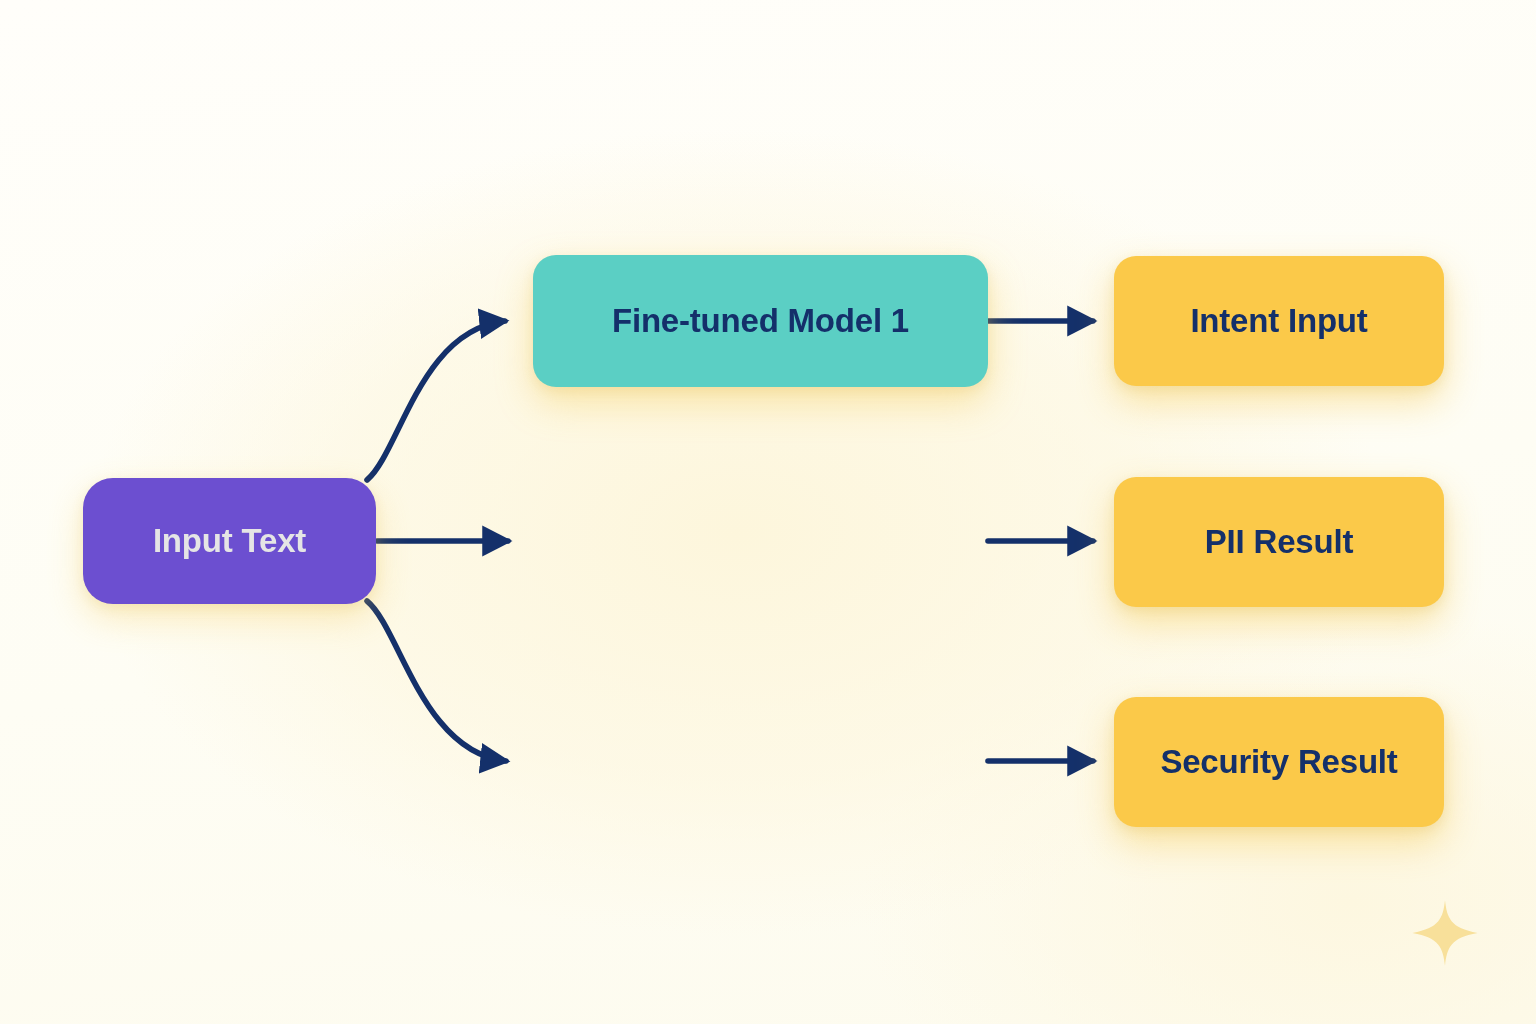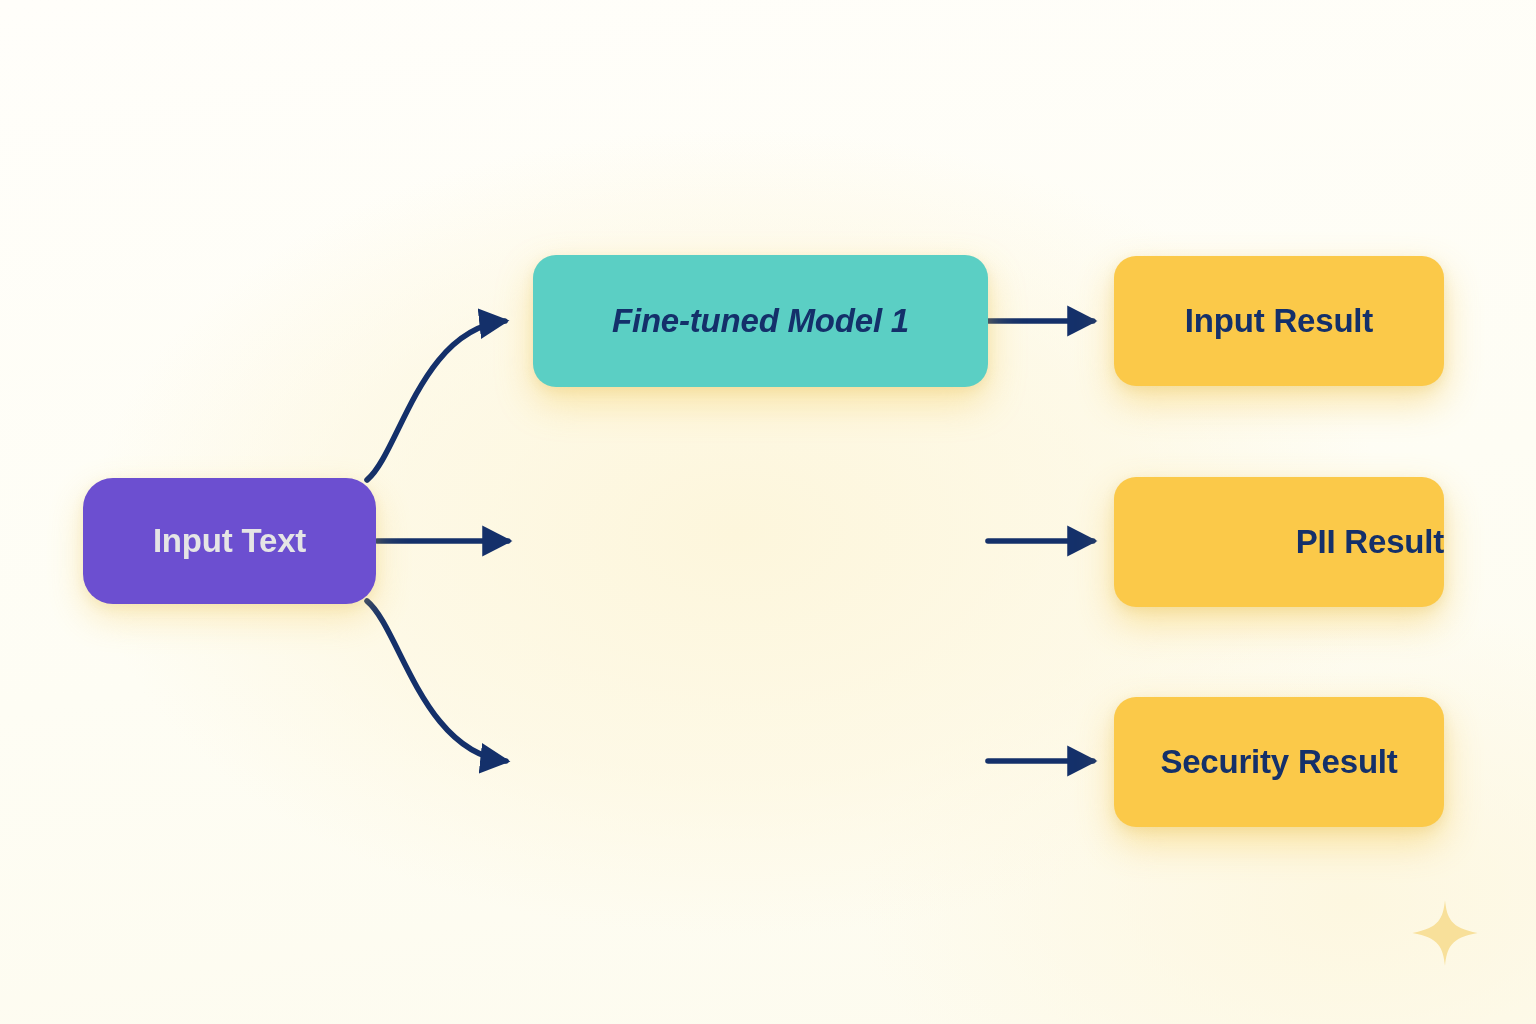--- a/index.html
+++ b/index.html
@@ -63,40 +63,39 @@
 
   .node-model {
     left: 533px;
     width: 455px;
     height: 132px;
     border-radius: 23px;
     background: #5bcfc4;
     color: #14306a;
     font-size: 33px;
     box-shadow: 0 16px 36px rgba(246,200,74,0.40), 0 4px 12px rgba(190,160,60,0.16);
-    font-style: italic;
   }
 
   .node-result {
     left: 1114px;
     width: 330px;
     height: 130px;
     border-radius: 22px;
     background: #fbc949;
     color: #14306a;
     font-size: 33px;
     box-shadow: 0 16px 36px rgba(246,200,74,0.45), 0 4px 12px rgba(190,160,60,0.18);
   }
 
   .row-1 { top: 255px; }
   .row-2 { top: 476px; }
   .row-3 { top: 696px; }
 
   .res-1 { top: 256px; }
-  .res-2 { top: 477px; justify-content: flex-end; }
+  .res-2 { top: 477px; }
   .res-3 { top: 697px; }
 
   
   #sparkle {
     position: absolute;
     left: 1411px;
     top: 899px;
     width: 68px;
     height: 68px;
   }
@@ -130,21 +129,21 @@
     <span>Input Text</span>
   </div>
 
   <div class="node node-model row-1">
     <span>Fine-tuned Model 1</span>
   </div>
 
 
 
   <div class="node node-result res-1">
-    <span>Input Result</span>
+    <span>Intent Input</span>
   </div>
 
   <div class="node node-result res-2">
     <span>PII Result</span>
   </div>
 
   <div class="node node-result res-3">
     <span>Security Result</span>
   </div>
 

